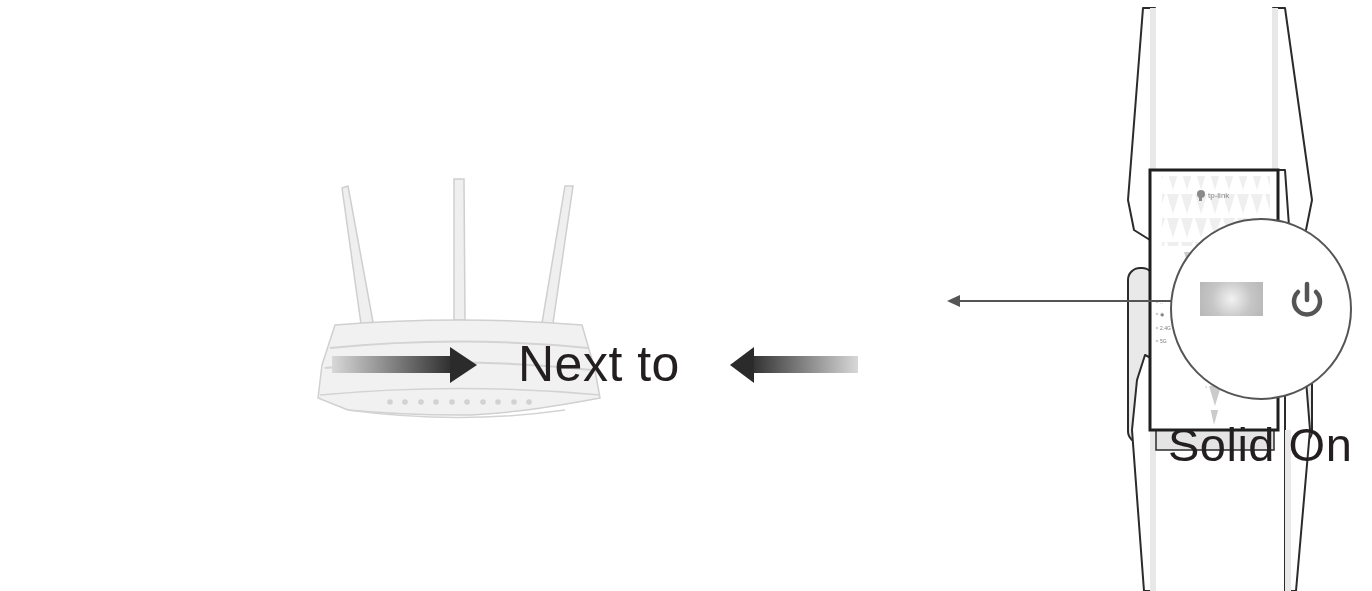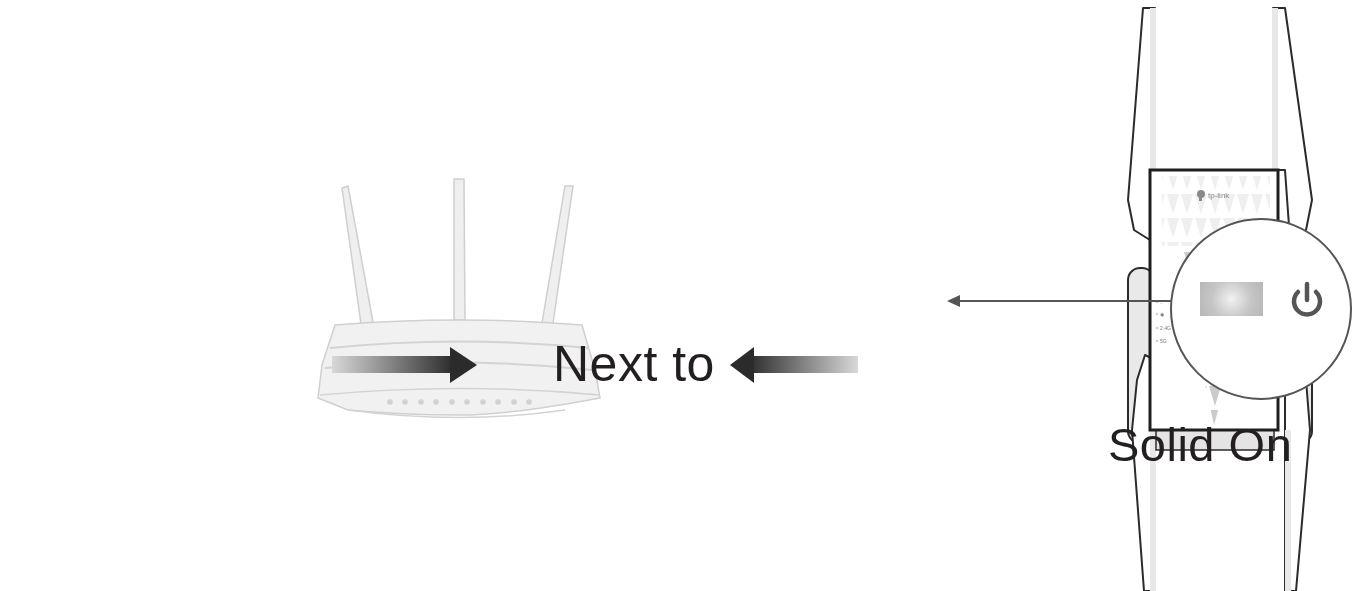--- a/index.html
+++ b/index.html
@@ -45,21 +45,21 @@
   <defs>
     <linearGradient id="gl" x1="0" x2="1" y1="0" y2="0">
       <stop offset="0" stop-color="#d8d8d8"></stop>
       <stop offset="1" stop-color="#2b2b2b"></stop>
     </linearGradient>
   </defs>
   <rect x="0" y="9" width="122" height="17" fill="url(#gl)"></rect>
   <path d="M118 0 L145 18 L118 36 Z" fill="#2b2b2b"></path>
 </svg>
 
-<div class="label-text" style="left:518px;top:336px;font-size:50px;line-height:56px;margin-left:35px;">Next to</div>
+<div class="label-text" style="left:518px;top:336px;font-size:50px;line-height:56px;">Next to</div>
 
 <svg style="left:730px;top:347px;" width="128" height="36" viewBox="0 0 128 36">
   <defs>
     <linearGradient id="gr" x1="0" x2="1" y1="0" y2="0">
       <stop offset="0" stop-color="#2b2b2b"></stop>
       <stop offset="1" stop-color="#d8d8d8"></stop>
     </linearGradient>
   </defs>
   <rect x="18" y="9" width="110" height="17" fill="url(#gr)"></rect>
   <path d="M24 0 L0 18 L24 36 Z" fill="#2b2b2b"></path>
@@ -122,13 +122,13 @@
 </svg>
 
 <div class="abs" style="left:1170px;top:218px;width:178px;height:178px;border:2px solid #555555;border-radius:50%;background:#ffffff;">
   <div class="abs" style="left:28px;top:62px;width:63px;height:34px;background:radial-gradient(circle at 50% 50%, #f2f2f2 0%, #c6c6c6 55%, #b7b7b7 100%);"></div>
   <svg style="left:115px;top:60px;" width="40" height="40" viewBox="0 0 40 40">
     <path d="M11 12 A13 13 0 1 0 29 12" fill="none" stroke="#555555" stroke-width="4.5" stroke-linecap="round"></path>
     <line x1="20" y1="4" x2="20" y2="20" stroke="#555555" stroke-width="4.5" stroke-linecap="round"></line>
   </svg>
 </div>
 
-<div class="label-text" style="left:1108px;top:418px;font-size:47px;line-height:54px;">Solid On</div>
+<div class="label-text" style="left:1168px;top:418px;font-size:47px;line-height:54px;">Solid On</div>
 
 </body></html>

